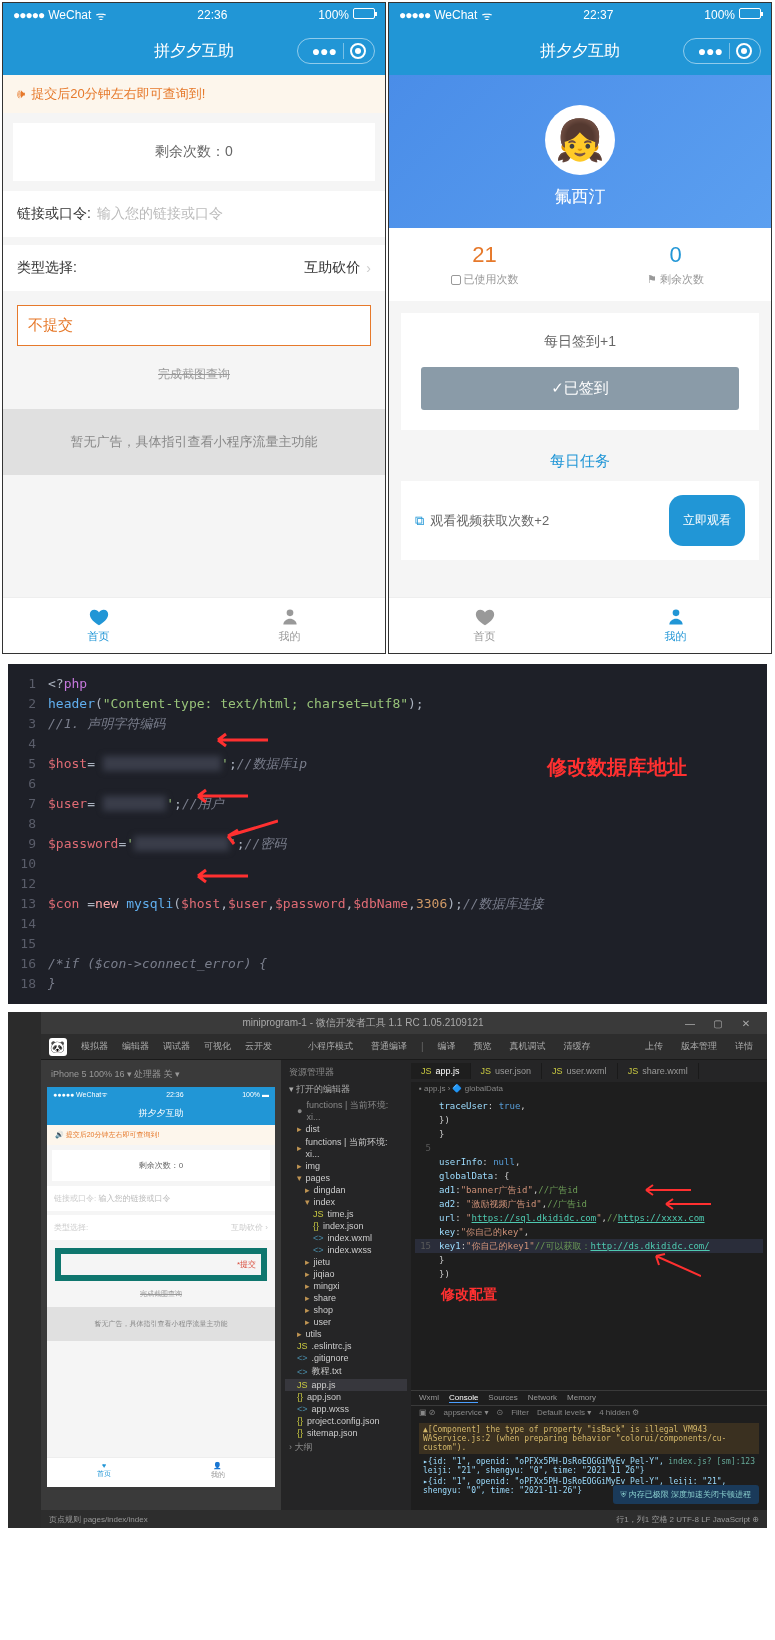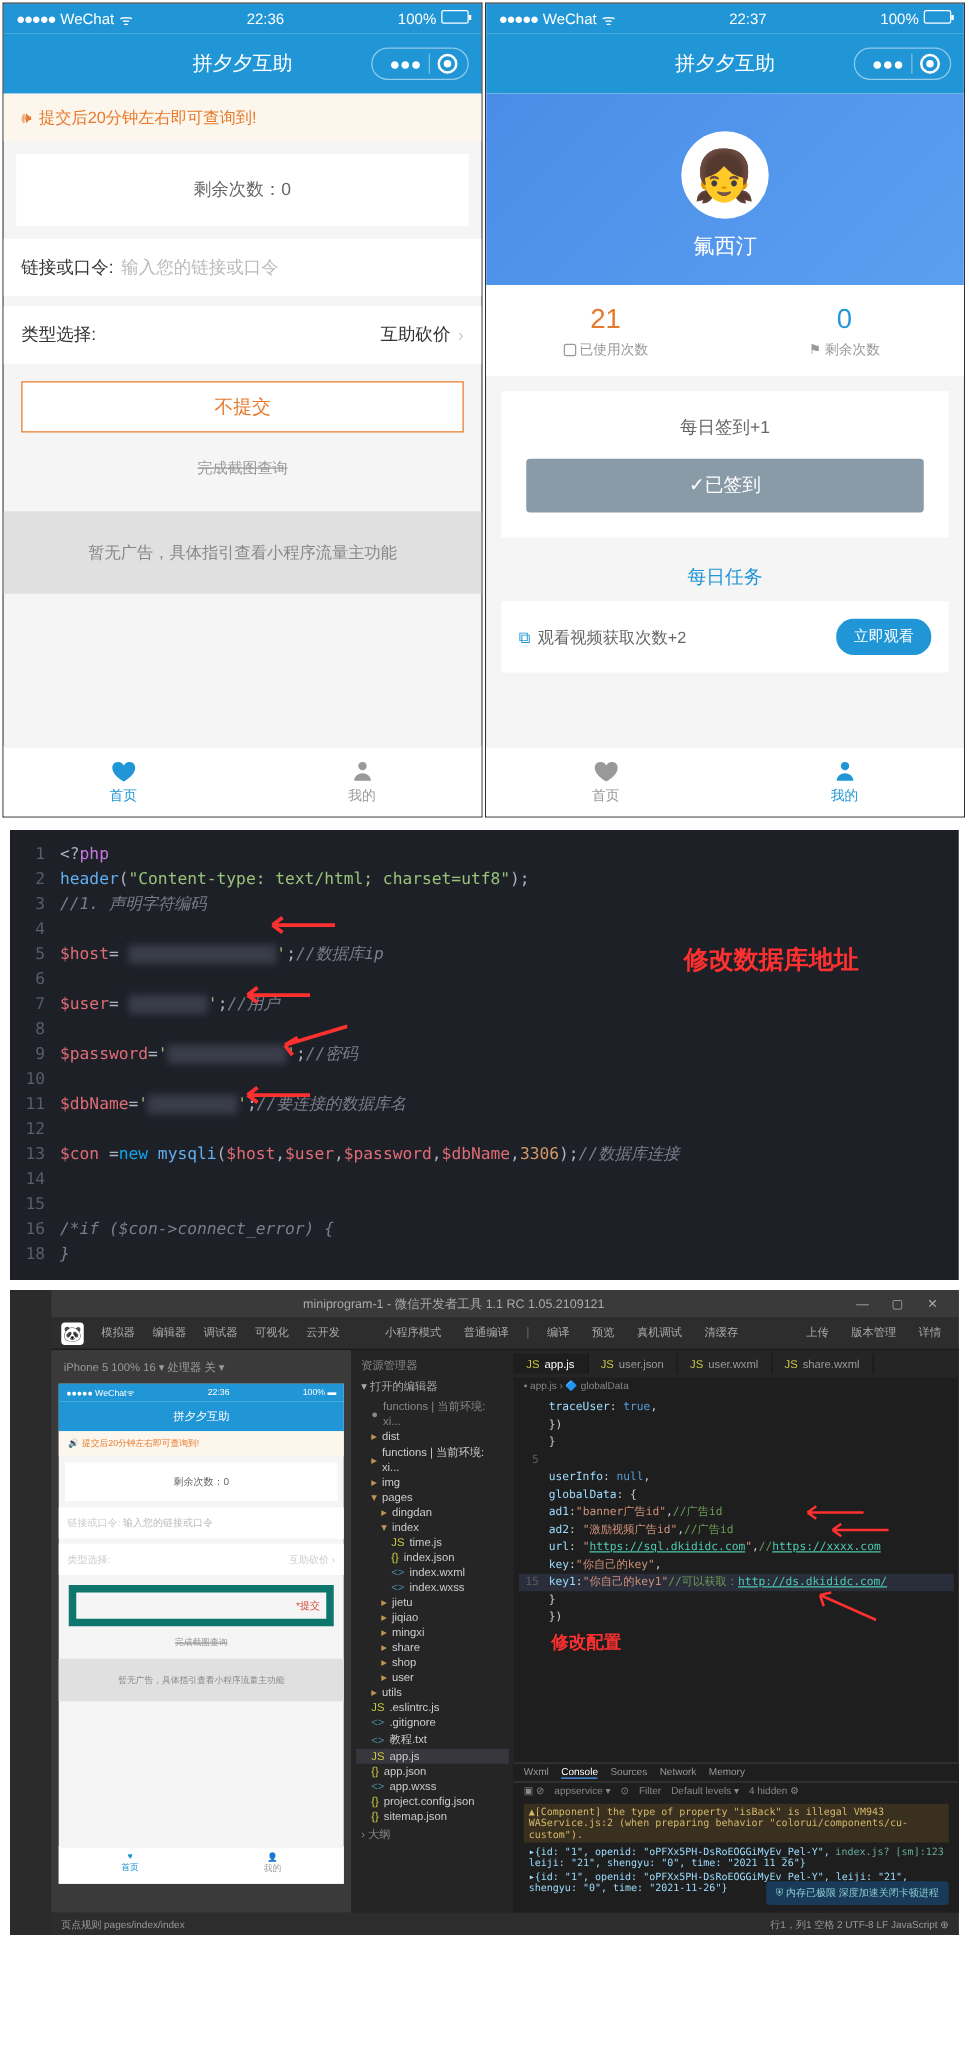--- a/index.html
+++ b/index.html
@@ -22,21 +22,21 @@
 .nav-action-target::after { content: ''; position: absolute; top: 3px; left: 3px; width: 6px; height: 6px; background: #fff; border-radius: 50%; }
 
 
 .notice-banner { background: #fdf6ec; color: #e6792b; padding: 10px 14px; font-size: 13px; display: flex; align-items: center; gap: 6px; }
 .card { background: #fff; margin: 10px; padding: 20px; text-align: center; color: #666; font-size: 14px; }
 .form-row { background: #fff; padding: 14px; display: flex; align-items: center; font-size: 14px; }
 .form-label { color: #333; min-width: 80px; }
 .form-input { flex: 1; color: #bbb; }
 .form-value { color: #333; margin-left: auto; }
 .chevron { color: #ccc; margin-left: 6px; }
-.submit-btn { margin: 14px; border: 1px solid #e6792b; color: #e6792b; text-align: center; padding: 10px; font-size: 15px; background: #fff; }
+.submit-btn { margin: 14px; border: 1px solid #e6792b; color: #e6792b; padding: 10px; font-size: 15px; background: #fff; }
 .completed-link { text-align: center; color: #999; font-size: 12px; text-decoration: line-through; padding: 6px; }
 .ad-placeholder { background: #e0e0e0; color: #888; text-align: center; padding: 24px 14px; font-size: 13px; margin-top: 20px; }
 .tab-bar { background: #fff; border-top: 1px solid #eee; display: flex; position: absolute; bottom: 0; left: 0; right: 0; height: 56px; }
 .tab-item { flex: 1; display: flex; flex-direction: column; align-items: center; justify-content: center; font-size: 11px; gap: 2px; }
 .tab-item.active { color: #2196d6; }
 .tab-item.inactive { color: #999; }
 .tab-icon { width: 22px; height: 20px; }
 .heart-icon { position: relative; }
 .heart-icon svg { width: 100%; height: 100%; }
 .person-icon svg { width: 100%; height: 100%; }
@@ -52,35 +52,35 @@
 .stat-num-blue { color: #2196d6; font-size: 22px; }
 .stat-label { color: #999; font-size: 11px; display: flex; align-items: center; justify-content: center; gap: 3px; margin-top: 4px; }
 .stat-icon { width: 10px; height: 10px; border: 1px solid currentColor; border-radius: 2px; display: inline-block; }
 .signin-card { background: #fff; margin: 12px; padding: 20px; text-align: center; }
 .signin-title { color: #666; font-size: 14px; margin-bottom: 16px; }
 .signin-btn { background: #8a9ba8; color: #fff; padding: 12px; font-size: 15px; border-radius: 3px; }
 .daily-task { text-align: center; color: #2196d6; font-size: 15px; padding: 10px; }
 .task-row { background: #fff; margin: 0 12px; padding: 14px; display: flex; align-items: center; justify-content: space-between; font-size: 13px; }
 .task-left { display: flex; align-items: center; gap: 6px; color: #666; }
 .task-icon { color: #2196d6; }
-.task-btn { background: #2196d6; color: #fff; padding: 6px 14px; border-radius: 14px; font-size: 12px; }
+.task-btn { background: #2196d6; color: #fff; padding: 17px 14px; border-radius: 14px; font-size: 12px; }
 
 
 .code-editor { background: #1e2028; padding: 10px 0; font-family: Consolas, Monaco, monospace; font-size: 13px; position: relative; margin: 8px; }
 .code-line { display: flex; padding: 0 10px; line-height: 20px; }
 .line-num { color: #5a5d6a; width: 30px; text-align: right; padding-right: 12px; user-select: none; }
 .code-content { flex: 1; white-space: pre; }
 .c-keyword { color: #c678dd; }
 .c-string { color: #98c379; }
 .c-comment { color: #7a7e8c; font-style: italic; }
 .c-var { color: #e06c75; }
 .c-func { color: #61afef; }
 .c-num { color: #d19a66; }
 .c-op { color: #abb2bf; }
-.c-new { color: #0ea5e9; }
+.c-new { color: #fca5a5; }
 .c-blur { filter: blur(3px); background: #3a3d4a; color: transparent; padding: 0 20px; }
 .red-annotation { position: absolute; color: #ff3030; font-size: 20px; font-weight: bold; right: 80px; top: 90px; }
 .arrow-shape { position: absolute; }
 
 
 .ide { background: #2b2b2b; color: #ccc; font-size: 10px; margin: 8px; position: relative; }
 .ide-titlebar { background: #3a3a3a; height: 22px; display: flex; align-items: center; padding: 0 8px; font-size: 10px; color: #aaa; justify-content: space-between; }
 .ide-menubar { background: #323232; height: 20px; display: flex; align-items: center; padding: 0 8px; gap: 10px; font-size: 10px; color: #ccc; }
 .ide-toolbar { background: #2d2d2d; height: 26px; display: flex; align-items: center; padding: 0 8px; gap: 8px; border-bottom: 1px solid #1a1a1a; }
 .panda-icon { width: 18px; height: 18px; background: #fff; border-radius: 3px; display: inline-flex; align-items: center; justify-content: center; font-size: 12px; }
@@ -299,24 +299,20 @@
       </div>
       <div class="code-line">
         <span class="line-num">9</span>
         <span class="code-content"><span class="c-var">$password</span><span class="c-op">=</span><span class="c-string">'</span><span class="c-blur">xxxxxxx</span><span class="c-string">'</span><span class="c-op">;</span><span class="c-comment">//密码</span></span>
       </div>
       <div class="code-line">
         <span class="line-num">10</span>
         <span class="code-content"></span>
       </div>
       <div class="code-line">
-        <span class="line-num">11</span>
-        <span class="code-content"><span class="c-var">$dbName</span><span class="c-op">=</span><span class="c-string">'</span><span class="c-blur">xxxx</span><span class="c-string">'</span><span class="c-op">;</span><span class="c-comment">//要连接的数据库名</span></span>
-      </div>
-      <div class="code-line">
         <span class="line-num">12</span>
         <span class="code-content"></span>
       </div>
       <div class="code-line">
         <span class="line-num">13</span>
         <span class="code-content"><span class="c-var">$con</span> <span class="c-op">=</span><span class="c-new">new</span> <span class="c-func">mysqli</span><span class="c-op">(</span><span class="c-var">$host</span><span class="c-op">,</span><span class="c-var">$user</span><span class="c-op">,</span><span class="c-var">$password</span><span class="c-op">,</span><span class="c-var">$dbName</span><span class="c-op">,</span><span class="c-num">3306</span><span class="c-op">);</span><span class="c-comment">//数据库连接</span></span>
       </div>
       <div class="code-line">
         <span class="line-num">14</span>
         <span class="code-content"></span>

